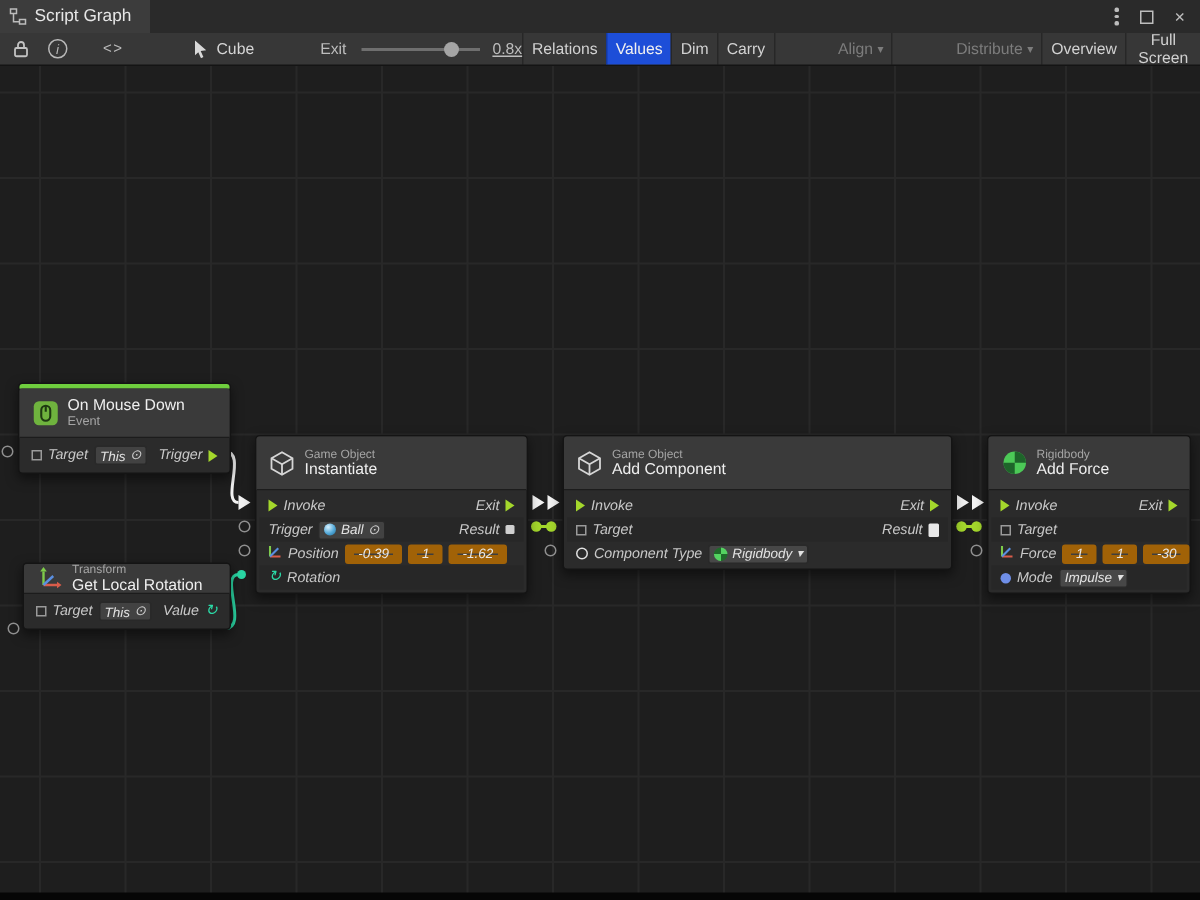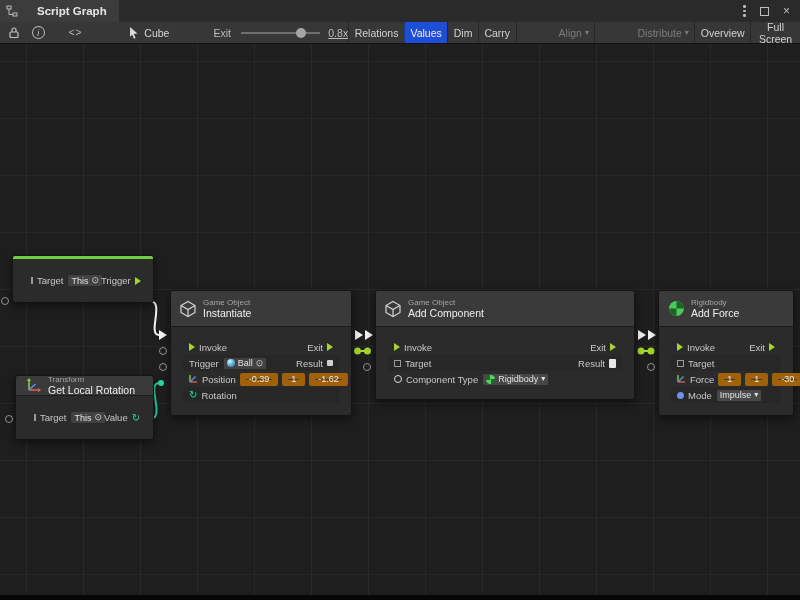--- a/index.html
+++ b/index.html
@@ -6,21 +6,21 @@
     --bg:#1e1e1e; --grid:#282828; --titlebar:#2a2a2a; --tab:#3c3c3c; --toolbar:#373737;
     --node-bg:#2b2b2b; --node-header:#3a3a3a; --node-border:#141414; --row-alt:#272727;
     --green:#a4d72c; --teal:#2bd9a6; --event:#6fce3e; --text:#cdcdcd; --muted:#9a9a9a;
   }
   *{box-sizing:border-box;margin:0;padding:0;font-family:"Liberation Sans",sans-serif;}
   body{width:800px;height:600px;overflow:hidden;background:var(--bg);}
   .window{position:relative;width:800px;height:600px;display:flex;flex-direction:column;}
 
   
   .titlebar{height:22px;background:var(--titlebar);display:flex;align-items:stretch;flex:0 0 22px;}
-  .tab{display:flex;align-items:center;gap:19px;background:var(--tab);padding:0 12px 0 6px;font-size:11.5px;color:#e6e6e6;font-weight:bold;}
+  .tab{display:flex;align-items:center;gap:5px;background:var(--tab);padding:0 12px 0 6px;font-size:11.5px;color:#e6e6e6;}
   .tb-spacer{flex:1;}
   .win-ctrls{display:flex;align-items:center;gap:14px;padding-right:10px;color:#bdbdbd;}
   .menu-dots{display:flex;flex-direction:column;gap:2px;cursor:pointer;}
   .menu-dots i{width:2.5px;height:2.5px;border-radius:50%;background:#bdbdbd;}
   .max-box{width:9px;height:9px;border:1.5px solid #bdbdbd;}
   .close-x{font-size:12px;color:#bdbdbd;line-height:1;}
 
   
   .toolbar{height:22px;flex:0 0 22px;background:var(--toolbar);border-bottom:1px solid #141414;display:flex;align-items:center;font-size:10.5px;color:#cdcdcd;}
   .ticon{display:inline-flex;align-items:center;justify-content:center;}
@@ -49,21 +49,21 @@
   
   .node{position:absolute;z-index:2;background:var(--node-bg);border:1px solid var(--node-border);border-radius:3px;box-shadow:0 3px 8px rgba(0,0,0,.5);color:var(--text);}
   .event-strip{height:3px;background:var(--event);border-radius:2px 2px 0 0;}
   .node-header{display:flex;align-items:center;gap:6px;height:36px;padding:0 8px;background:var(--node-header);border-bottom:1px solid #1c1c1c;border-radius:2px 2px 0 0;}
   .node-header.sm{height:33px;}
   .ntitles{display:flex;flex-direction:column;justify-content:center;line-height:1.15;}
   .ncat{font-size:8px;color:#a5a5a5;}
   .ntitle{font-size:10.5px;color:#efefef;}
   .nsub{font-size:8.5px;color:#a5a5a5;}
   .nicon{display:inline-flex;align-items:center;justify-content:center;width:18px;height:18px;flex:0 0 18px;}
-  .node-body{padding:12px;}
+  .node-body{padding:2px;font-style:italic;}
   .row{display:flex;align-items:center;justify-content:space-between;height:16px;padding:0 6px;gap:4px;font-size:9.5px;}
   .row.tall{height:19px;}
   .node-body .row:nth-child(even){background:var(--row-alt);}
   .l,.r{display:flex;align-items:center;gap:4px;min-width:0;}
   .lbl{color:#c9c9c9;white-space:nowrap;}
   .tri{width:0;height:0;border-top:4px solid transparent;border-bottom:4px solid transparent;border-left:6px solid var(--green);}
   .chip{display:inline-flex;align-items:center;gap:3px;background:#424242;border:1px solid #292929;border-radius:2px;padding:0 3px;height:13px;font-size:9px;color:#e2e2e2;cursor:pointer;white-space:nowrap;}
   .num{display:inline-flex;align-items:center;background:#3e3e3e;border:6px solid #a16207;border-radius:2px;padding:0 3px;height:13px;font-size:9px;color:#e8e8e8;cursor:text;white-space:nowrap;}
   .dd{background:#474747;}
   .tgt-g{color:#cfcfcf;font-size:9px;line-height:1;}
@@ -173,20 +173,33 @@
 
     <span class="port-circle" style="left:1px;top:253px;"></span>
     <span class="port-circle" style="left:5px;top:371px;"></span>
     <span class="port-circle" style="left:159px;top:303px;"></span>
     <span class="port-circle" style="left:159px;top:319px;"></span>
     <span class="port-circle" style="left:363px;top:319px;"></span>
     <span class="port-circle" style="left:647px;top:319px;"></span>
 
     <div class="node" style="left:12px;top:211px;width:142px;">
       <div class="event-strip"></div>
+      <div class="node-header sm">
+        <span class="nicon">
+          <svg width="17" height="17" viewBox="0 0 17 17">
+              <rect x="0.5" y="0.5" width="16" height="16" rx="3.5" fill="#6fb33e"></rect>
+              <rect x="5.5" y="3.5" width="6" height="10" rx="3" fill="none" stroke="#1f3a12" stroke-width="1.4"></rect>
+              <line x1="8.5" y1="3.5" x2="8.5" y2="7.5" stroke="#1f3a12" stroke-width="1.4"></line>
+            </svg>
+        </span>
+        <span class="ntitles">
+          <span class="ntitle">On Mouse Down</span>
+          <span class="nsub">Event</span>
+        </span>
+      </div>
       <div class="node-body">
         <div class="row tall">
           <span class="l">
             <span class="cube-mini"></span>
             <span class="lbl">Target</span>
             <span class="chip">
               <span>This</span>
               <span class="tgt-g">⊙</span>
             </span>
           </span>

